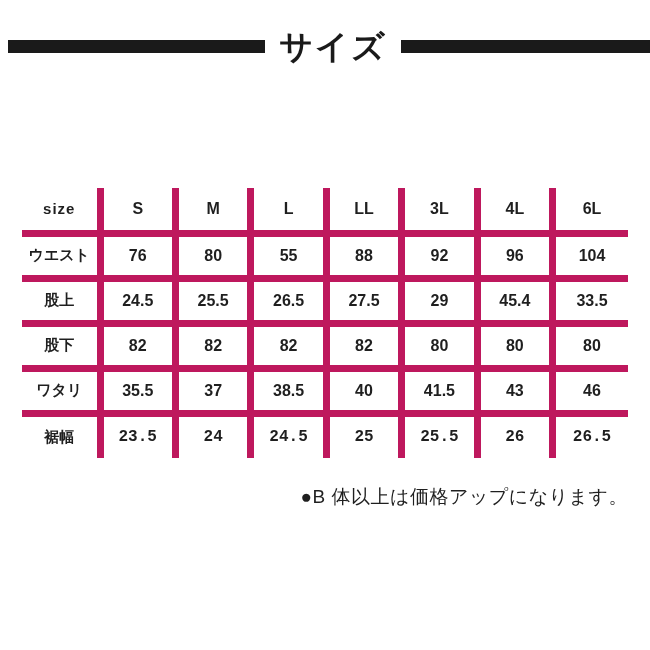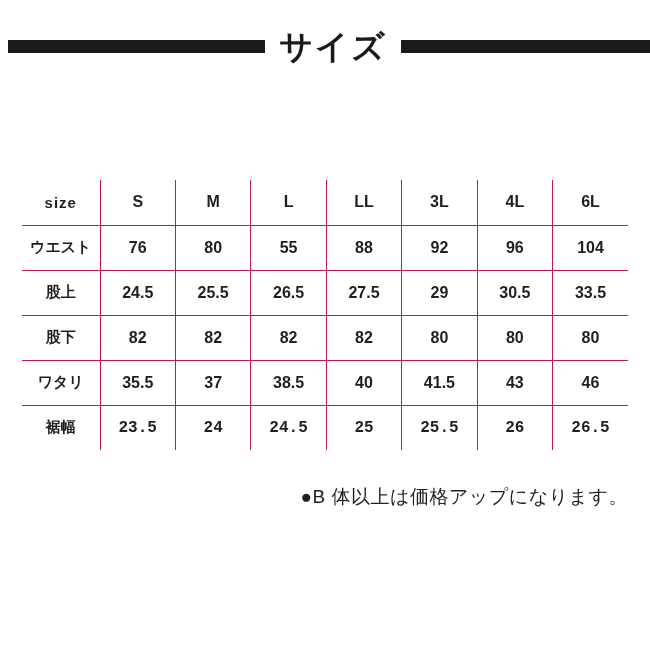--- a/index.html
+++ b/index.html
@@ -42,32 +42,32 @@
     font-weight: bold;
     letter-spacing: 2px;
     line-height: 1;
     color: #1a1a1a;
     white-space: nowrap;
   }
 
   
   .table-wrap {
     position: absolute;
-    top: 180px;
+    top: 188px;
     left: 22px;
     width: 606px;
   }
   table.size-table {
     border-collapse: collapse;
     width: 606px;
     table-layout: fixed;
   }
   table.size-table td,
   table.size-table th {
-    border: 1px solid #be185d;
+    border: 7px solid #be185d;
     height: 45px;
     text-align: center;
     vertical-align: middle;
     font-size: 16px;
     font-weight: bold;
     color: #1f1f1f;
     padding: 0;
   }
   
   table.size-table tr td:first-child,
@@ -142,21 +142,21 @@
           <td>96</td>
           <td>104</td>
         </tr>
         <tr>
           <td>股上</td>
           <td>24.5</td>
           <td>25.5</td>
           <td>26.5</td>
           <td>27.5</td>
           <td>29</td>
-          <td>30.5</td>
+          <td>45.4</td>
           <td>33.5</td>
         </tr>
         <tr>
           <td>股下</td>
           <td>82</td>
           <td>82</td>
           <td>82</td>
           <td>82</td>
           <td>80</td>
           <td>80</td>

